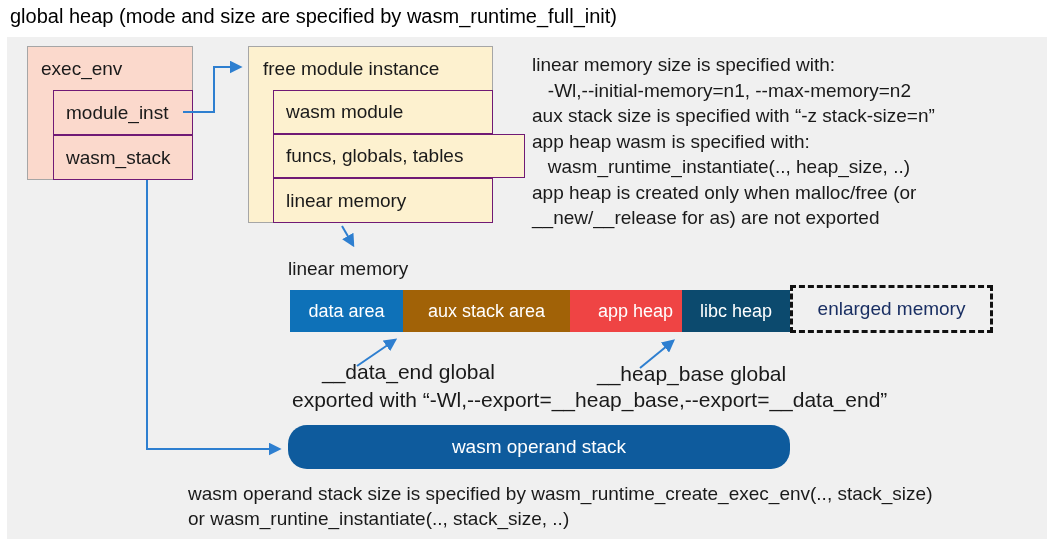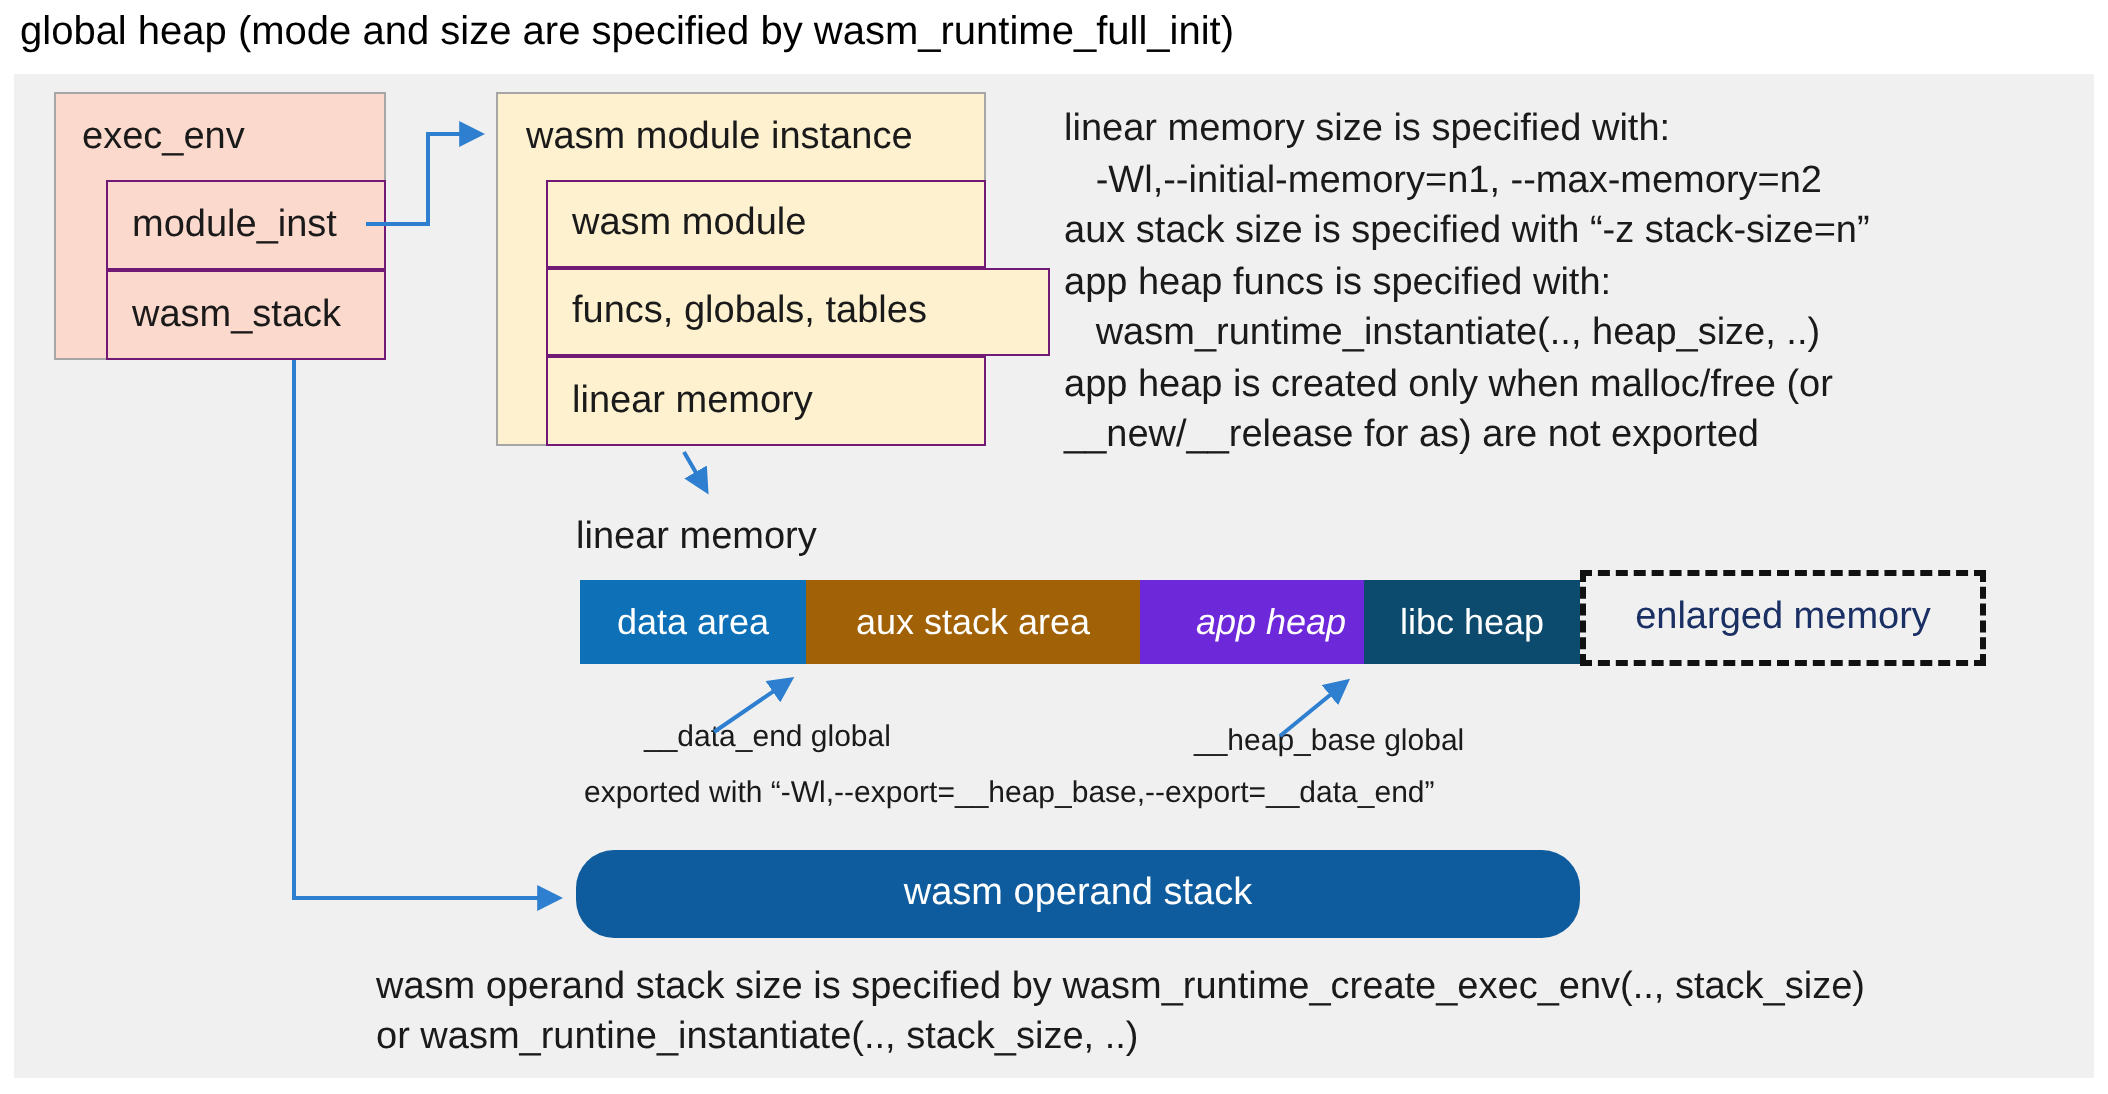--- a/index.html
+++ b/index.html
@@ -29,21 +29,21 @@
   }
   .enlarged {
     position:absolute; left:790px; top:285px; width:203px; height:48px;
     box-sizing:border-box; border:3px dashed #111;
     display:flex; align-items:center; justify-content:center;
     font-size:19px; color:#1a2f63;
   }
   .lm-label { position:absolute; left:288px; top:258px; font-size:19px; }
   .notes { position:absolute; left:532px; top:52px; font-size:19px; line-height:25.5px; }
   .notes div { white-space:pre; }
-  .glabel { position:absolute; font-size:15px; }
+  .glabel { position:absolute; font-size:21px; }
   .operand-bar {
     position:absolute; left:288px; top:425px; width:502px; height:44px;
     display:flex; align-items:center; justify-content:center;
     color:#ffffff; font-size:19px;border-radius:19px;
   }
   .bottom-note { position:absolute; left:188px; top:481px; font-size:19px; line-height:25px; }
   .bottom-note div { white-space:pre; }
   svg.arrows { position:absolute; left:0; top:0; pointer-events:none; }
 </style>
 </head>
@@ -59,51 +59,51 @@
     <div class="box-title">exec_env</div>
   </div>
   <div class="inner-box" style="left: 53px; top: 90px; width: 140px; height: 45px; background-color: rgb(251, 217, 204);">
     <span>module_inst</span>
   </div>
   <div class="inner-box" style="left: 53px; top: 135px; width: 140px; height: 45px; background-color: rgb(251, 217, 204);">
     <span>wasm_stack</span>
   </div>
 
   <div class="box" style="left: 248px; top: 46px; width: 245px; height: 177px; background-color: rgb(253, 241, 207);">
-    <div class="box-title" style="padding-left:14px;">wasm module instance</div>
+    <div class="box-title" style="padding-left:14px;">free module instance</div>
   </div>
   <div class="inner-box" style="left: 273px; top: 90px; width: 220px; height: 44px; background-color: rgb(253, 241, 207);">
     <span>wasm module</span>
   </div>
   <div class="inner-box" style="left: 273px; top: 134px; width: 252px; height: 44px; background-color: rgb(253, 241, 207);">
     <span>funcs, globals, tables</span>
   </div>
   <div class="inner-box" style="left: 273px; top: 178px; width: 220px; height: 45px; background-color: rgb(253, 241, 207);">
     <span>linear memory</span>
   </div>
 
   <div class="notes">
     <div>linear memory size is specified with:</div>
     <div>   -Wl,--initial-memory=n1, --max-memory=n2</div>
     <div>aux stack size is specified with “-z stack-size=n”</div>
-    <div>app heap funcs is specified with:</div>
+    <div>app heap wasm is specified with:</div>
     <div>   wasm_runtime_instantiate(.., heap_size, ..)</div>
     <div>app heap is created only when malloc/free (or</div>
     <div>__new/__release for as) are not exported</div>
   </div>
 
   <div class="lm-label">linear memory</div>
 
   <div class="seg" style="left: 290px; width: 113px; background-color: rgb(14, 113, 184);">
     <span>data area</span>
   </div>
   <div class="seg" style="left: 403px; width: 167px; background-color: #a16207;">
     <span>aux stack area</span>
   </div>
-  <div class="seg" style="left: 570px; width: 131px; background-color: #6d28d9; font-style: italic;">
+  <div class="seg" style="left: 570px; width: 131px; background-color: #ef4444;">
     <span>app heap</span>
   </div>
   <div class="seg" style="left: 682px; width: 108px; background-color: #0c4a6e;">
     <span>libc heap</span>
   </div>
   <div class="enlarged" style="color: rgb(26, 47, 99);">
     <span>enlarged memory</span>
   </div>
 
   <div class="glabel" style="left:322px; top:360px;">__data_end global</div>

